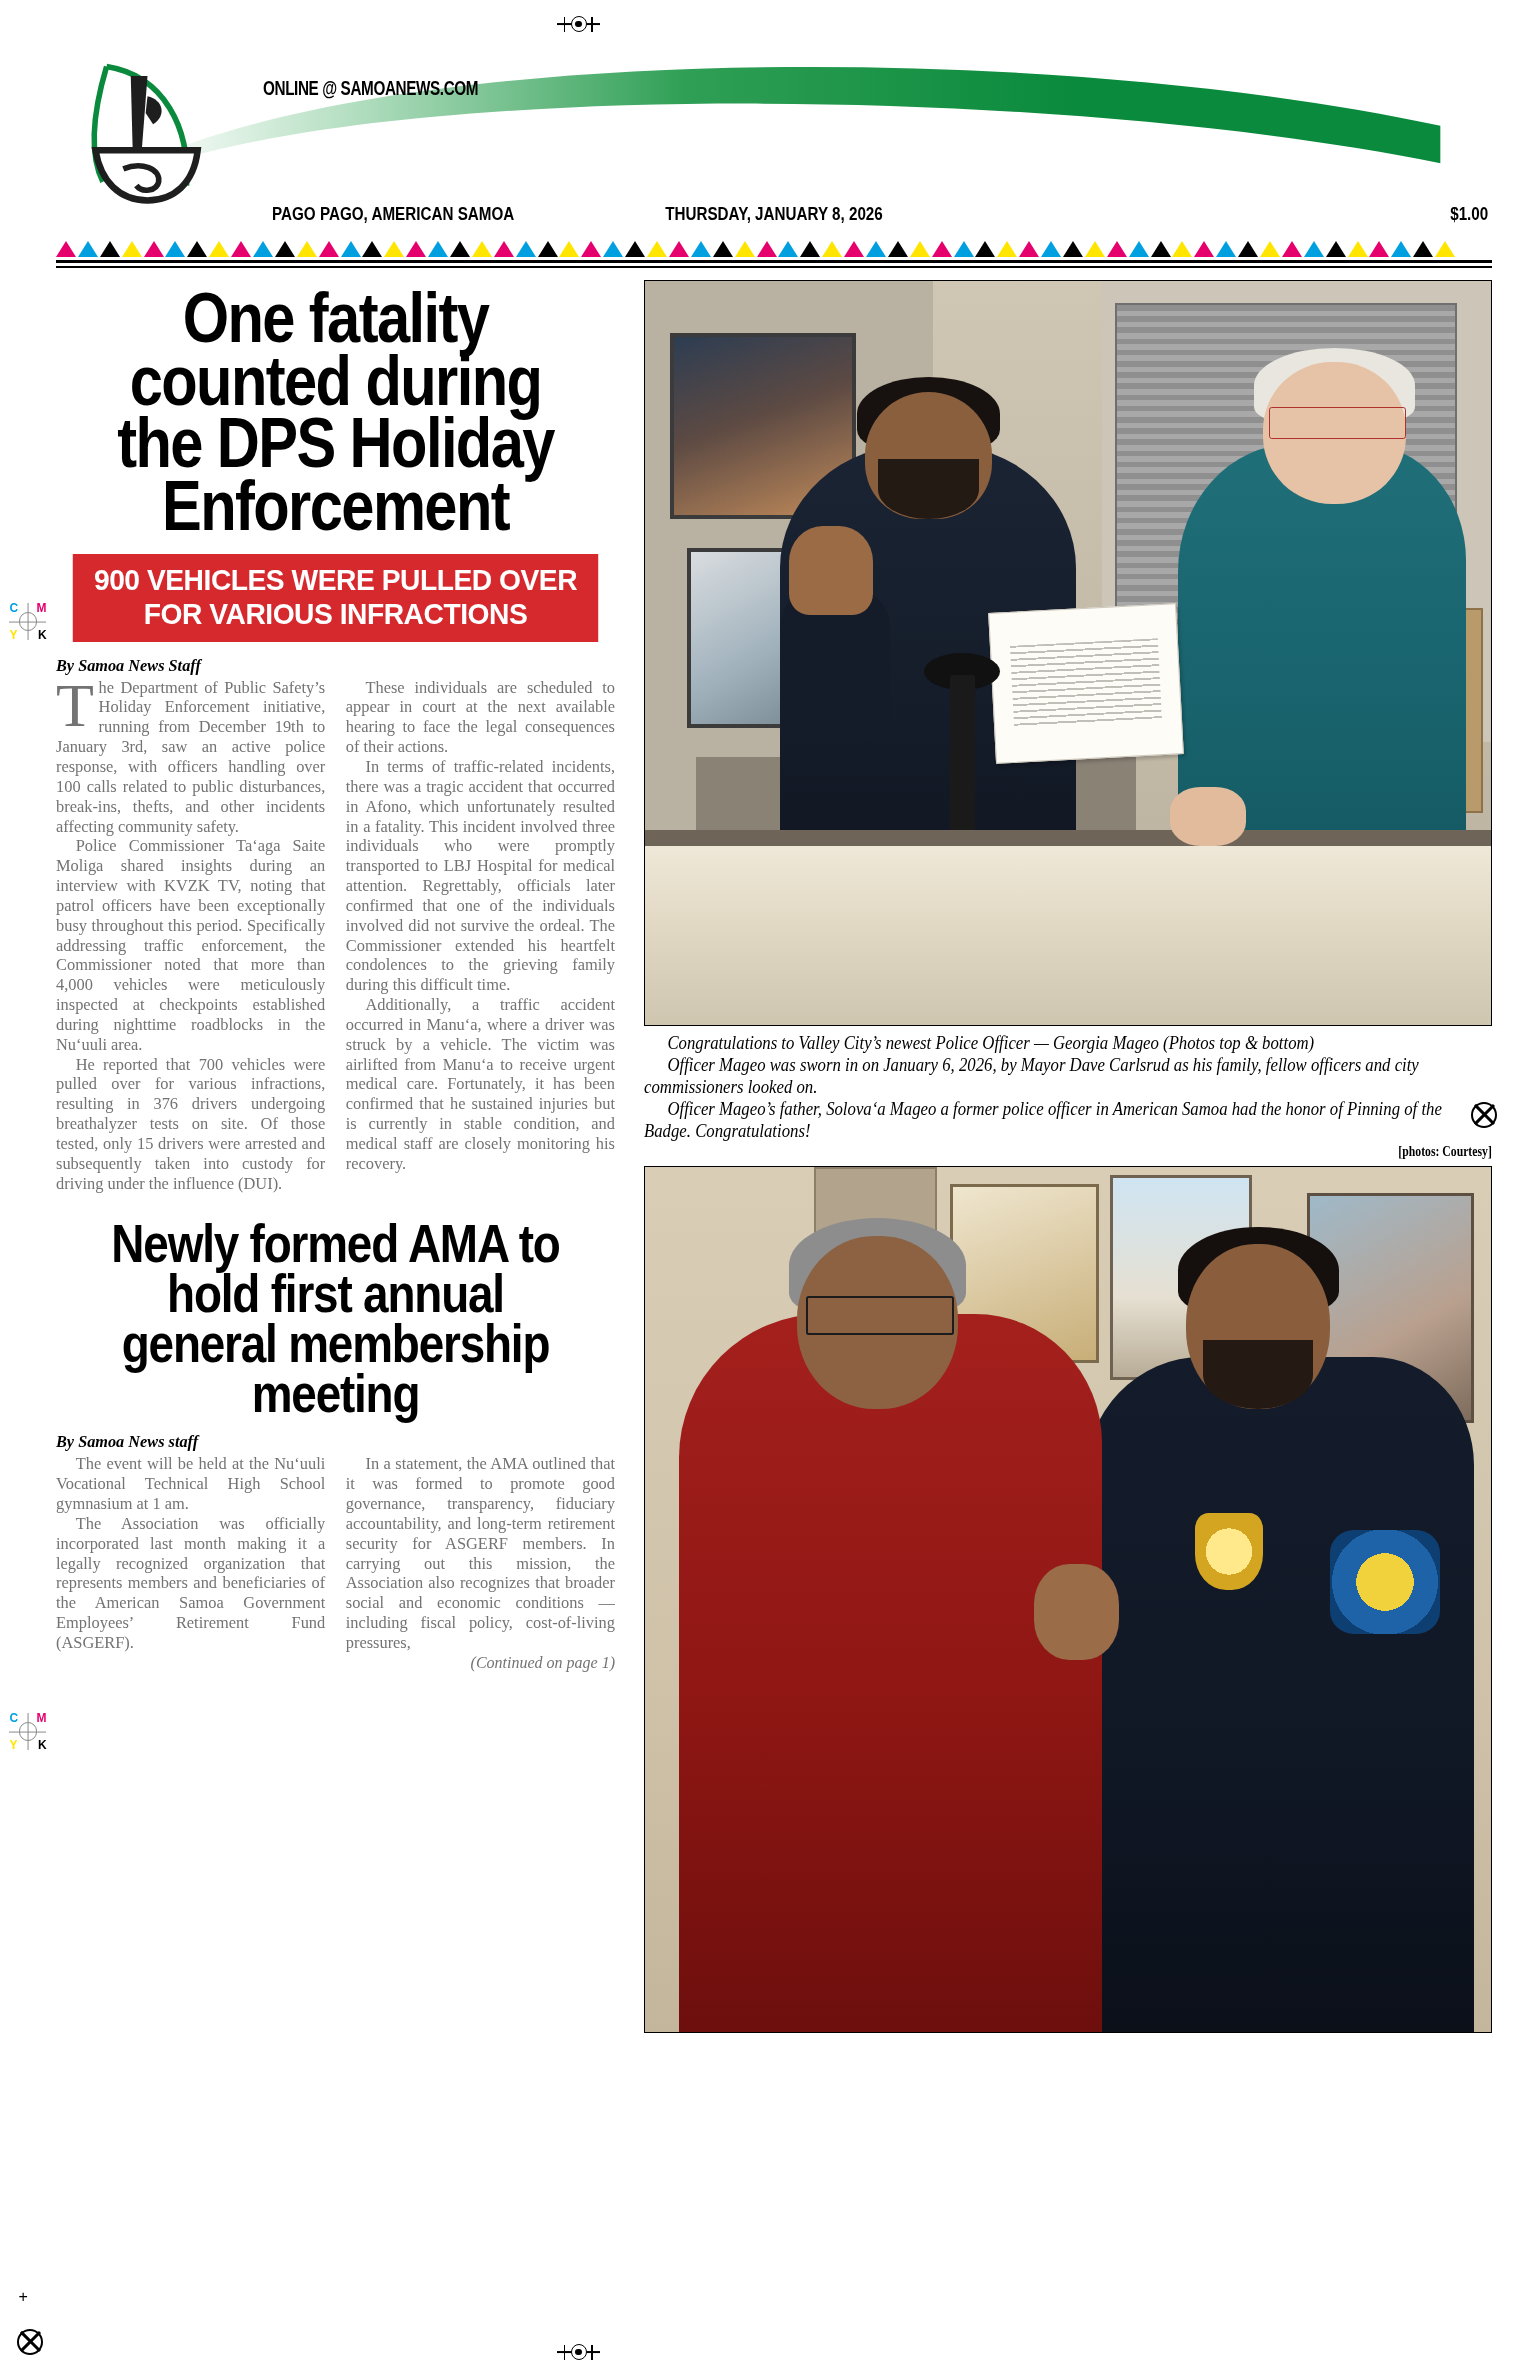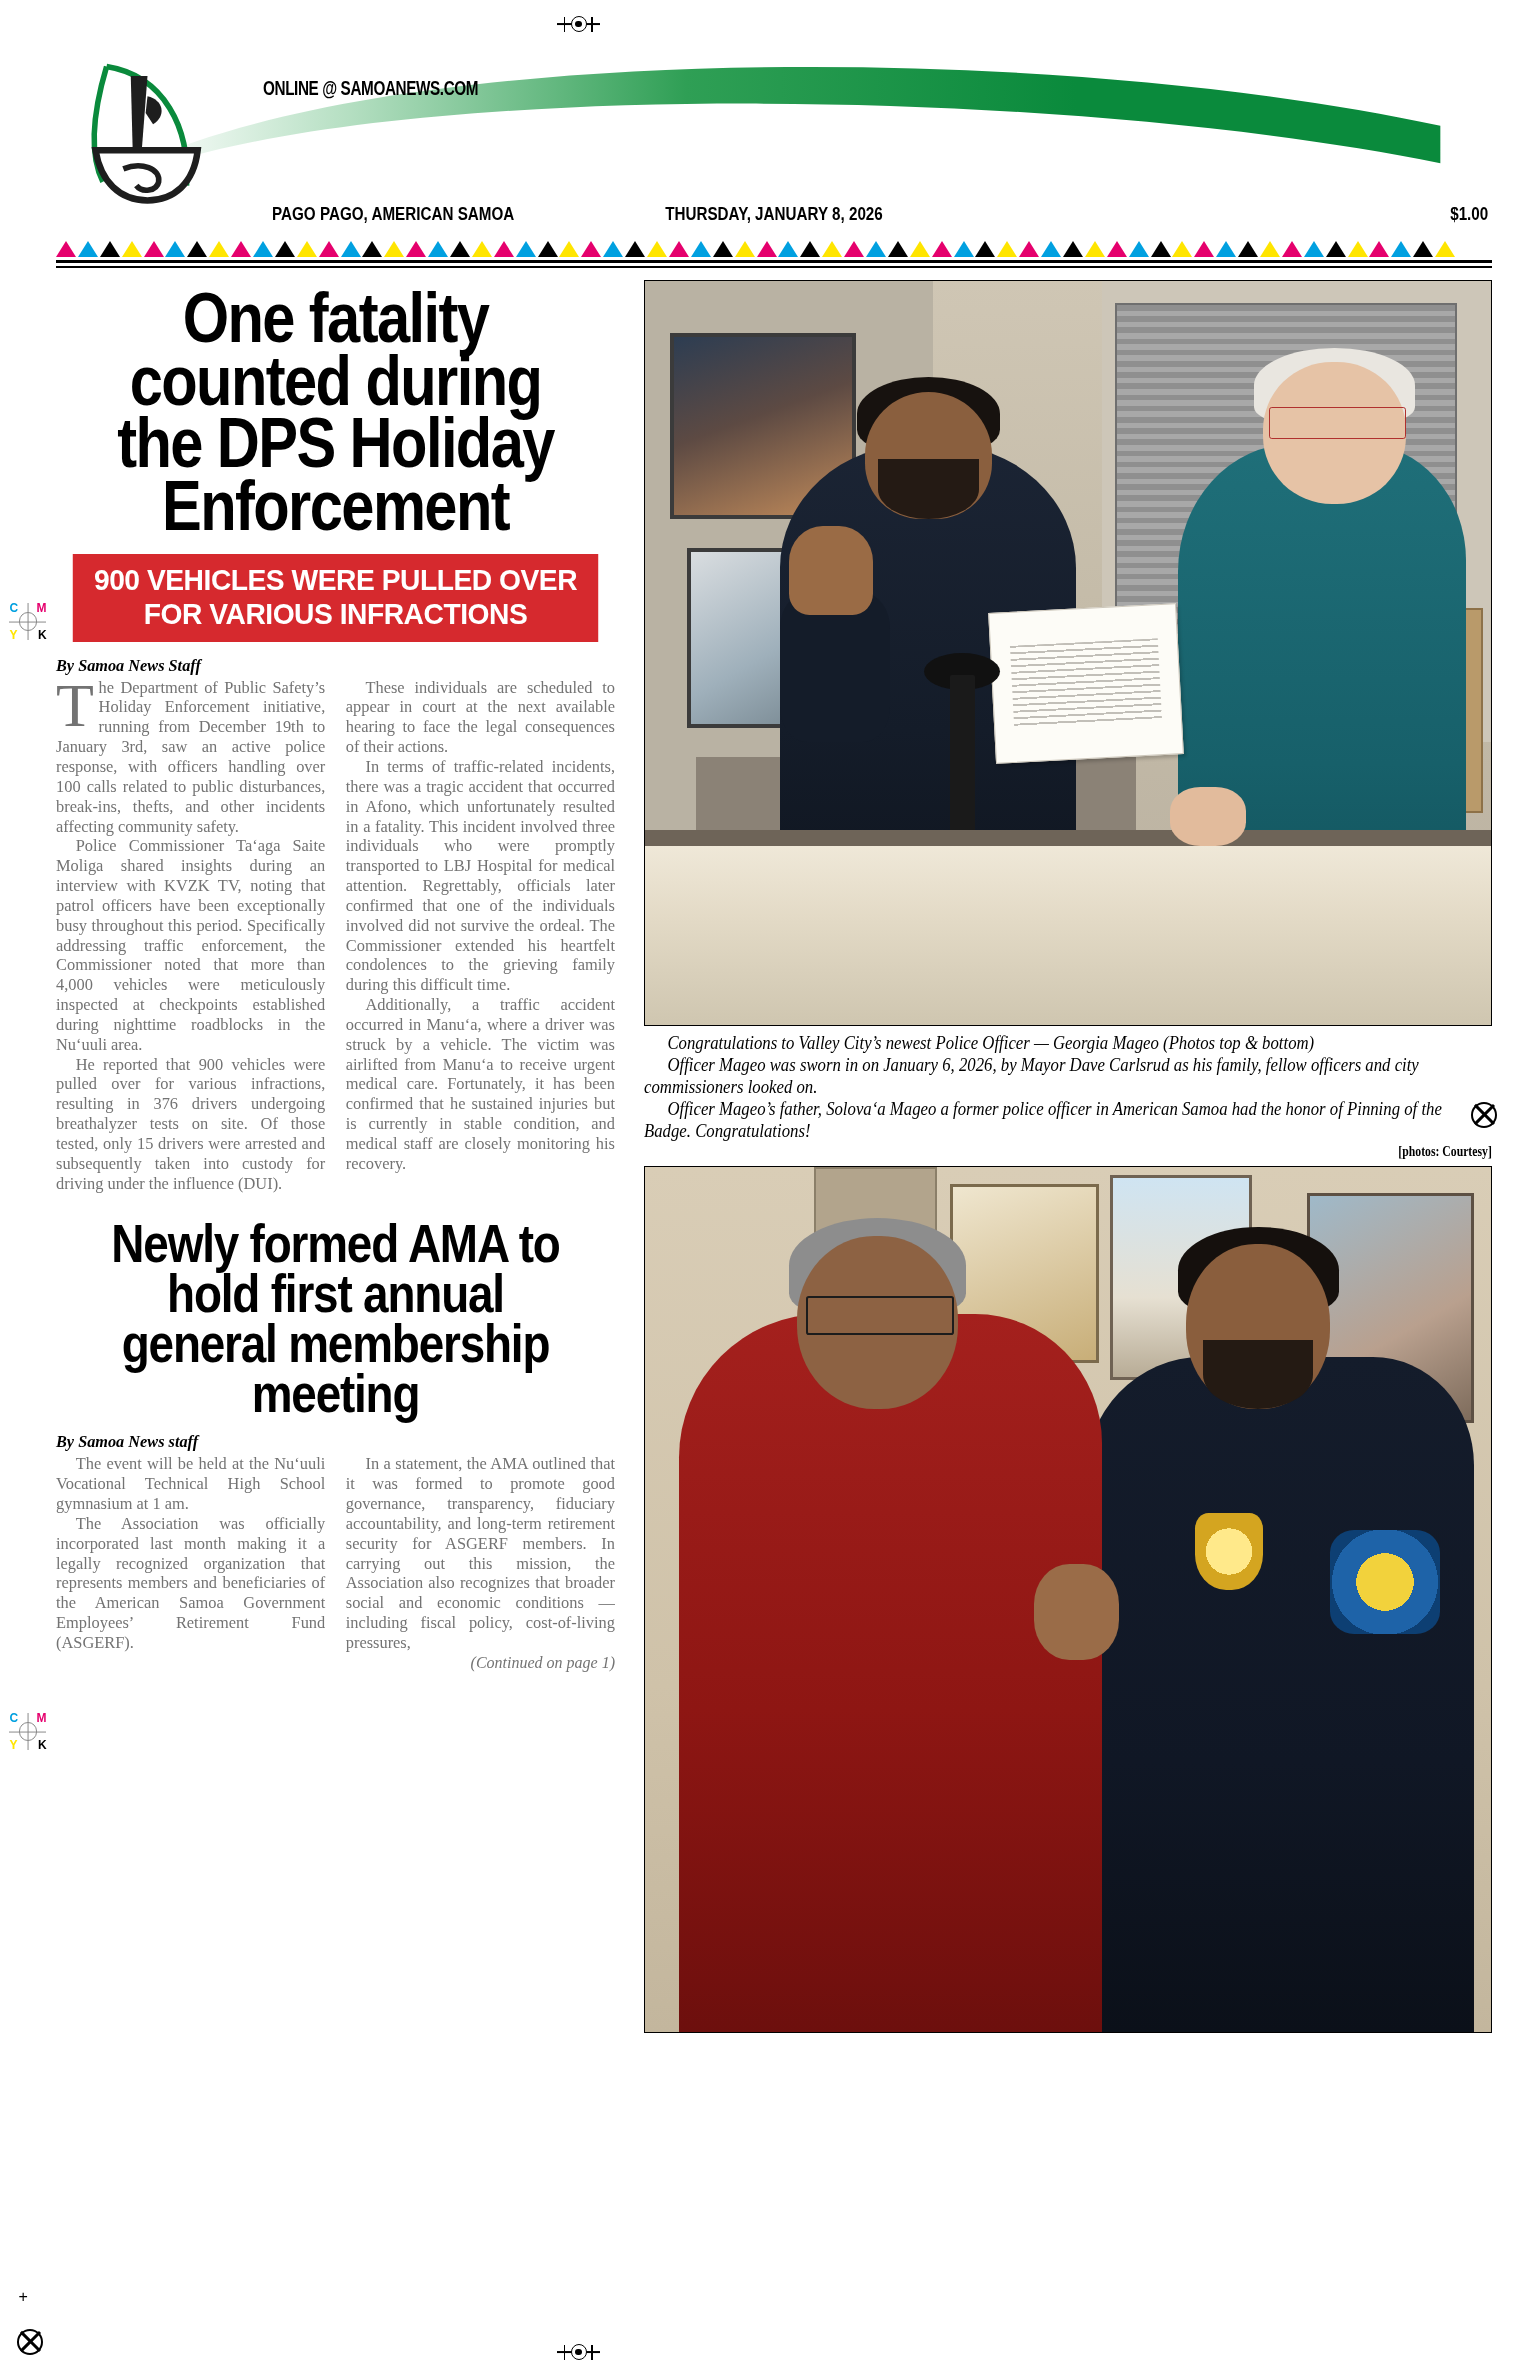--- a/index.html
+++ b/index.html
@@ -549,21 +549,21 @@
 
       <h1 class="headline">One fatality counted during the DPS Holiday Enforcement</h1>
 
       <div class="kicker">900 VEHICLES WERE PULLED OVER FOR VARIOUS INFRACTIONS</div>
 
       <div class="byline">By Samoa News Staff</div>
 
       <div class="story">
         <p class="first">The Department of Public Safety’s Holiday Enforcement initiative, running from December 19th to January 3rd, saw an active police response, with officers handling over 100 calls related to public disturbances, break-ins, thefts, and other incidents affecting community safety.</p>
         <p>Police Commissioner Ta‘aga Saite Moliga shared insights during an interview with KVZK TV, noting that patrol officers have been exceptionally busy throughout this period. Specifically addressing traffic enforcement, the Commissioner noted that more than 4,000 vehicles were meticulously inspected at checkpoints established during nighttime roadblocks in the Nu‘uuli area.</p>
-        <p>He reported that 900 vehicles were pulled over for various infractions, resulting in 376 drivers undergoing breathalyzer tests on site. Of those tested, only 15 drivers were arrested and subsequently taken into custody for driving under the influence (DUI).</p>
+        <p>He reported that 700 vehicles were pulled over for various infractions, resulting in 376 drivers undergoing breathalyzer tests on site. Of those tested, only 15 drivers were arrested and subsequently taken into custody for driving under the influence (DUI).</p>
         <p>These individuals are scheduled to appear in court at the next available hearing to face the legal consequences of their actions.</p>
         <p>In terms of traffic-related incidents, there was a tragic accident that occurred in Afono, which unfortunately resulted in a fatality. This incident involved three individuals who were promptly transported to LBJ Hospital for medical attention. Regrettably, officials later confirmed that one of the individuals involved did not survive the ordeal. The Commissioner extended his heartfelt condolences to the grieving family during this difficult time.</p>
         <p>Additionally, a traffic accident occurred in Manu‘a, where a driver was struck by a vehicle. The victim was airlifted from Manu‘a to receive urgent medical care. Fortunately, it has been confirmed that he sustained injuries but is currently in stable condition, and medical staff are closely monitoring his recovery.</p>
       </div>
 
       <h2 class="headline2">Newly formed AMA to hold first annual general membership meeting</h2>
 
       <div class="byline">By Samoa News staff</div>
 
       <div class="story">

